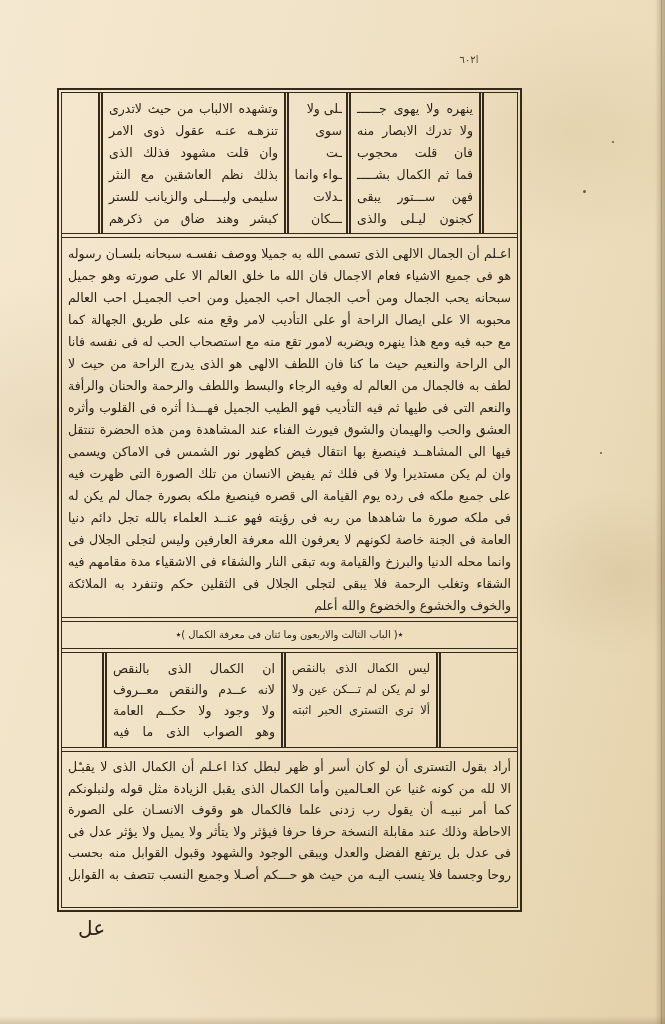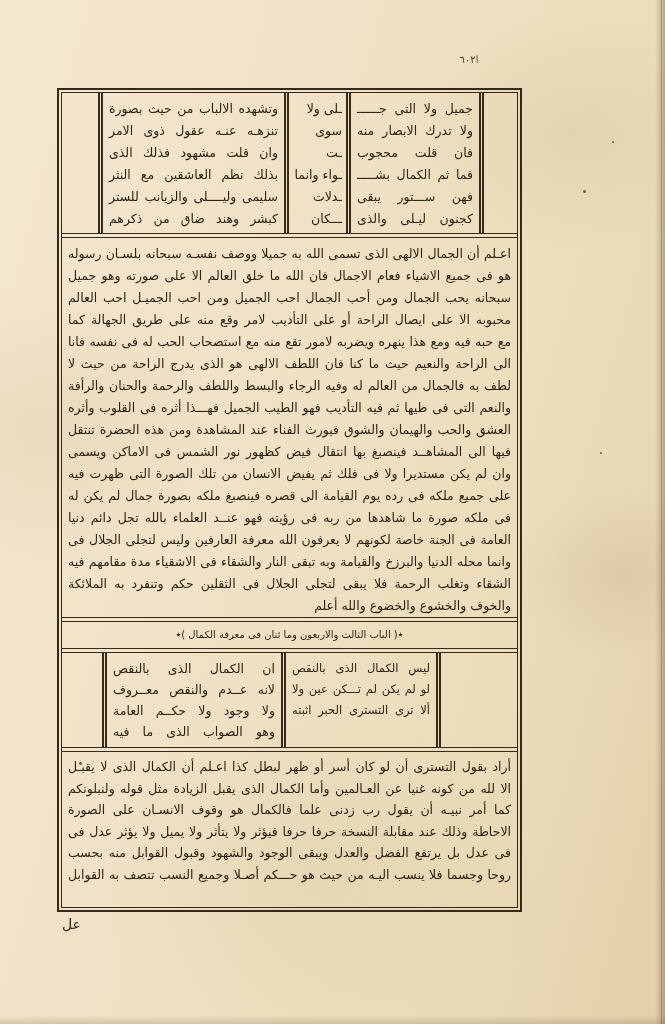--- a/index.html
+++ b/index.html
@@ -80,21 +80,21 @@
   .prose-bottom .pline{height:21.5px; line-height:21.5px;}
   .prose-main div.pline:last-of-type,
   .prose-bottom div.pline:last-of-type{text-align-last:right;}
 
   
   .sec-heading{flex:none; text-align:center; padding:2px 0 2px;}
   .heading{height:22px; line-height:22px; font-size:10px;}
   .subheading{height:18px; line-height:18px; font-size:12.5px;}
 
   .catchword{
-    position:absolute; left:62px; top:916px; font-size:14px; color:var(--ink);
+    position:absolute; left:78px; top:916px; font-size:20px; color:var(--ink);
     direction:rtl;
   }
   .speck{position:absolute; background:rgba(60,45,25,.75); border-radius:50%;}
   .speck.s1{left:583px; top:190px; width:3px; height:3px;}
   .speck.s2{left:612px; top:141px; width:2px; height:2px;}
   .speck.s3{left:79px;  top:762px; width:3px; height:3px;}
   .speck.s4{left:600px; top:452px; width:2px; height:2px;}
 </style>
 </head>
 <body>
@@ -104,37 +104,37 @@
   <div class="pagenum">
     <span class="mark">ا</span><span>٦٠٢</span>
   </div>
 
   <div class="frame">
     <div class="frame-inner">
 
       <div class="sec-poem-top">
         <div class="poem-box">
           <div class="pcol col-s">
-            <div class="pv">جميل ولا التى جــــــ</div>
+            <div class="pv">ينهره ولا يهوى جــــــ</div>
               <div class="pv">ولا تدرك الابصار منه</div>
               <div class="pv">فان قلت محجوب فلســ</div>
               <div class="pv">فما ثم الكمال بشـــــ</div>
               <div class="pv">فهن ســـتور يبقى</div>
               <div class="pv">كجنون ليـلى والذى</div>
           </div>
           <div class="pcol col-m">
             <div class="pv">ـلى ولا يرى</div>
               <div class="pv">سوى الذى</div>
               <div class="pv">ـت بكاذب</div>
               <div class="pv">ـواء وانما</div>
               <div class="pv">ـدلات وقد أتى</div>
               <div class="pv">ـــكان قبله</div>
           </div>
           <div class="pcol col-e">
-            <div class="pv">وتشهده الالباب من حيث بصورة</div>
+            <div class="pv">وتشهده الالباب من حيث لاتدرى</div>
               <div class="pv">تنزهـه عنـه عقول ذوى الامر</div>
               <div class="pv">وان قلت مشهود فذلك الذى أدرى</div>
               <div class="pv">بذلك نظم العاشقين مع النثر</div>
               <div class="pv">سليمى وليــــلى والزيانب للستر</div>
               <div class="pv">كبشر وهند ضاق من ذكرهم صدرى</div>
           </div>
         </div>
       </div>
 
       <div class="rule"></div>

